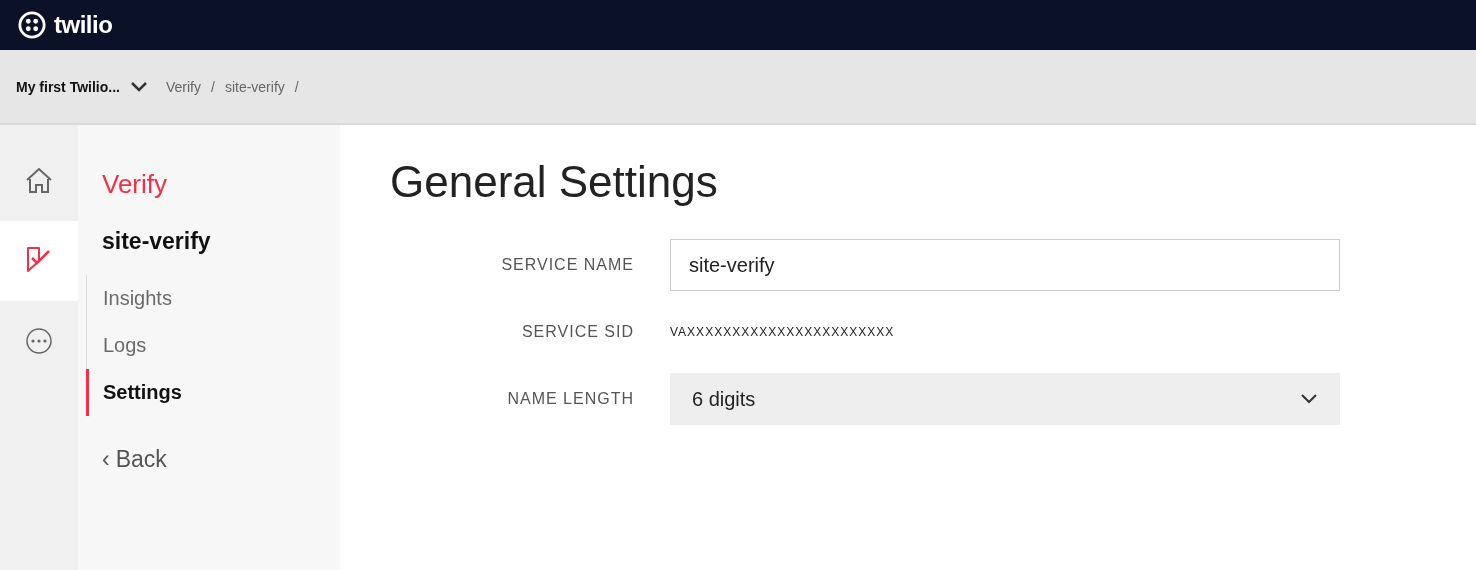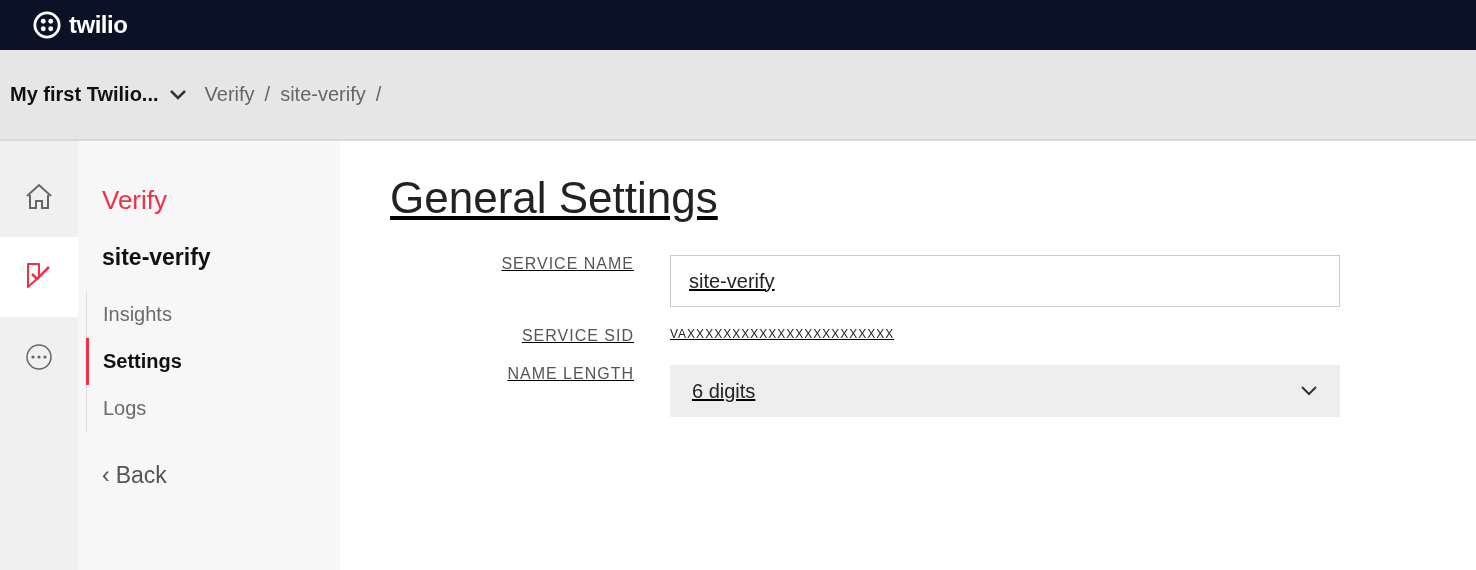--- a/index.html
+++ b/index.html
@@ -12,38 +12,38 @@
       width: 1476px;
       height: 570px;
       overflow: hidden;
       background: #fff;
     }
     .top-bar {
       background: #0b1228;
       height: 50px;
       display: flex;
       align-items: center;
-      padding: 0 33px;
+      padding: 0 18px;
     }
     .logo-wrap {
       display: flex;
       align-items: center;
       gap: 8px;
       color: #fff;
     }
     .breadcrumb-bar {
       background: #e6e6e6;
-      height: 91px;
+      height: 75px;
       border-bottom: 2px solid #d9d9d9;
       display: flex;
       align-items: center;
-      padding-left: 10px;
+      padding-left: 16px;
       gap: 18px;
       color: #555;
-      font-size: 20px;
+      font-size: 14px;
     }
     .breadcrumb-account {
       color: #111;
       font-weight: 600;
       display: flex;
       align-items: center;
       gap: 10px;
     }
     .breadcrumb-items {
       display: flex;
@@ -112,37 +112,36 @@
       font-size: 23px;
       color: #555;
       display: flex;
       align-items: center;
       gap: 6px;
     }
     .content {
       flex: 1;
       padding: 32px 50px;
       background: #fff;
-      text-decoration: underline;
     }
     .page-title {
       font-size: 44px;
       font-weight: 400;
       color: #222;
       margin-bottom: 32px;
     }
     .section-title {
       font-size: 26px;
       color: #222;
       margin-bottom: 30px;
     }
     .form-row {
       display: flex;
-      align-items: flex-start;
-      margin-bottom: 20px;
+      align-items: center;
+      margin-bottom: 32px;
     }
     .form-label {
       width: 280px;
       text-align: right;
       padding-right: 36px;
       font-size: 16px;
       letter-spacing: 1px;
       color: #555;
     }
     .form-value-input {
@@ -226,22 +225,22 @@
         <circle cx="21" cy="15" r="1.6" fill="#666"></circle>
       </svg>
     </div>
   </div>
 
   <div class="sidebar">
     <div class="sidebar-product">Verify</div>
     <div class="sidebar-service">site-verify</div>
     <div class="sidebar-nav">
       <div class="sidebar-nav-item">Insights</div>
+      <div class="sidebar-nav-item">Logs</div>
       <div class="sidebar-nav-item active">Settings</div>
-      <div class="sidebar-nav-item">Logs</div>
     </div>
     <div class="sidebar-back">
       <span>‹</span>
       <span>Back</span>
     </div>
   </div>
 
   <div class="content">
     <h1 class="page-title">General Settings</h1>
 

